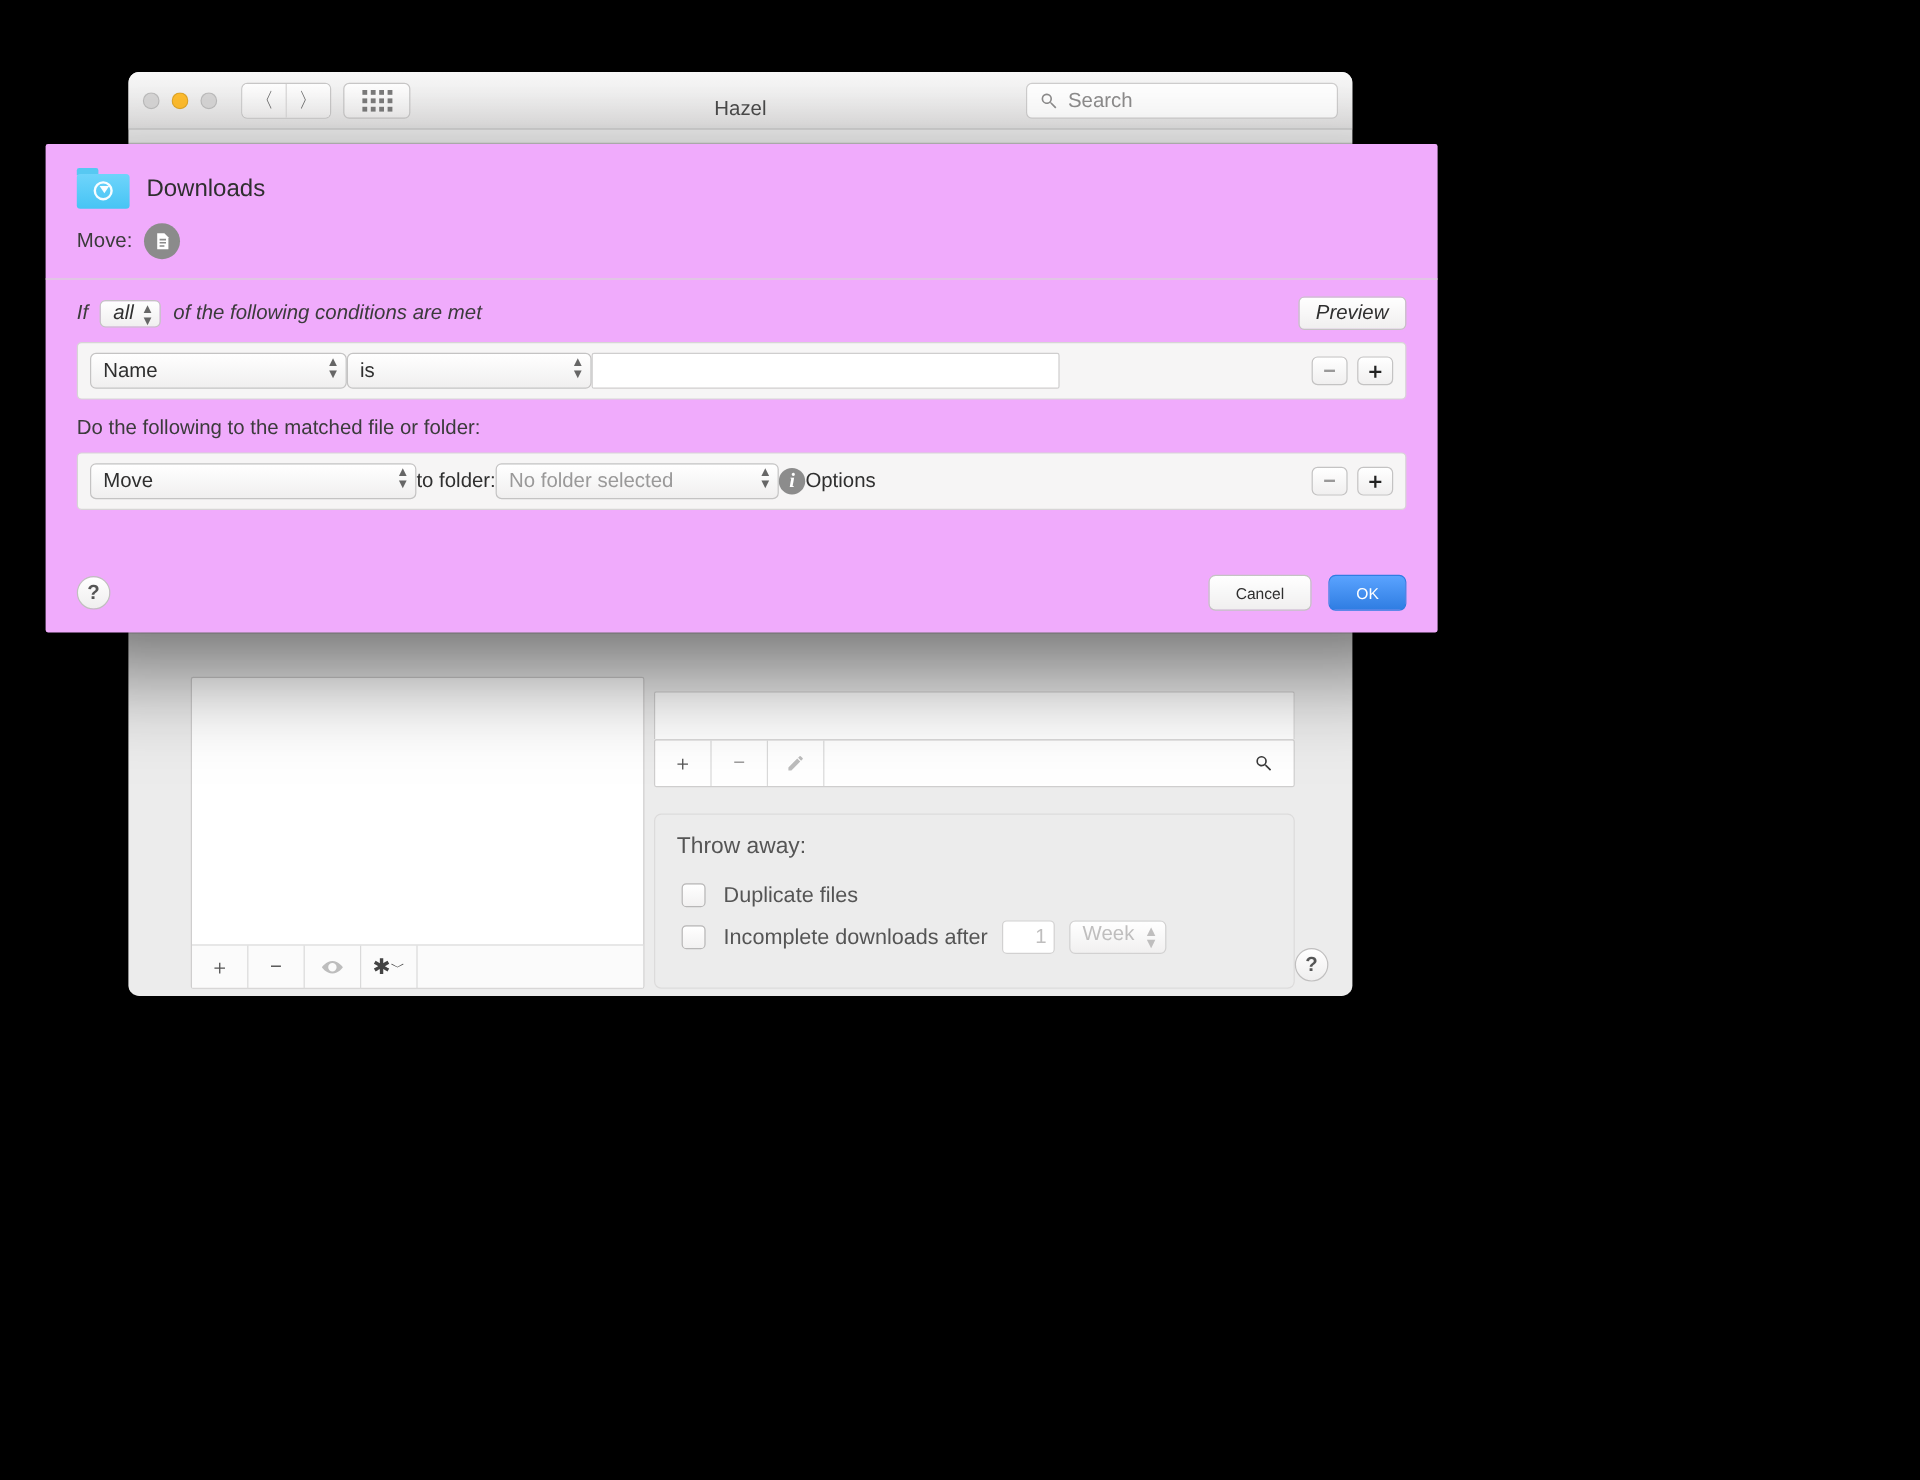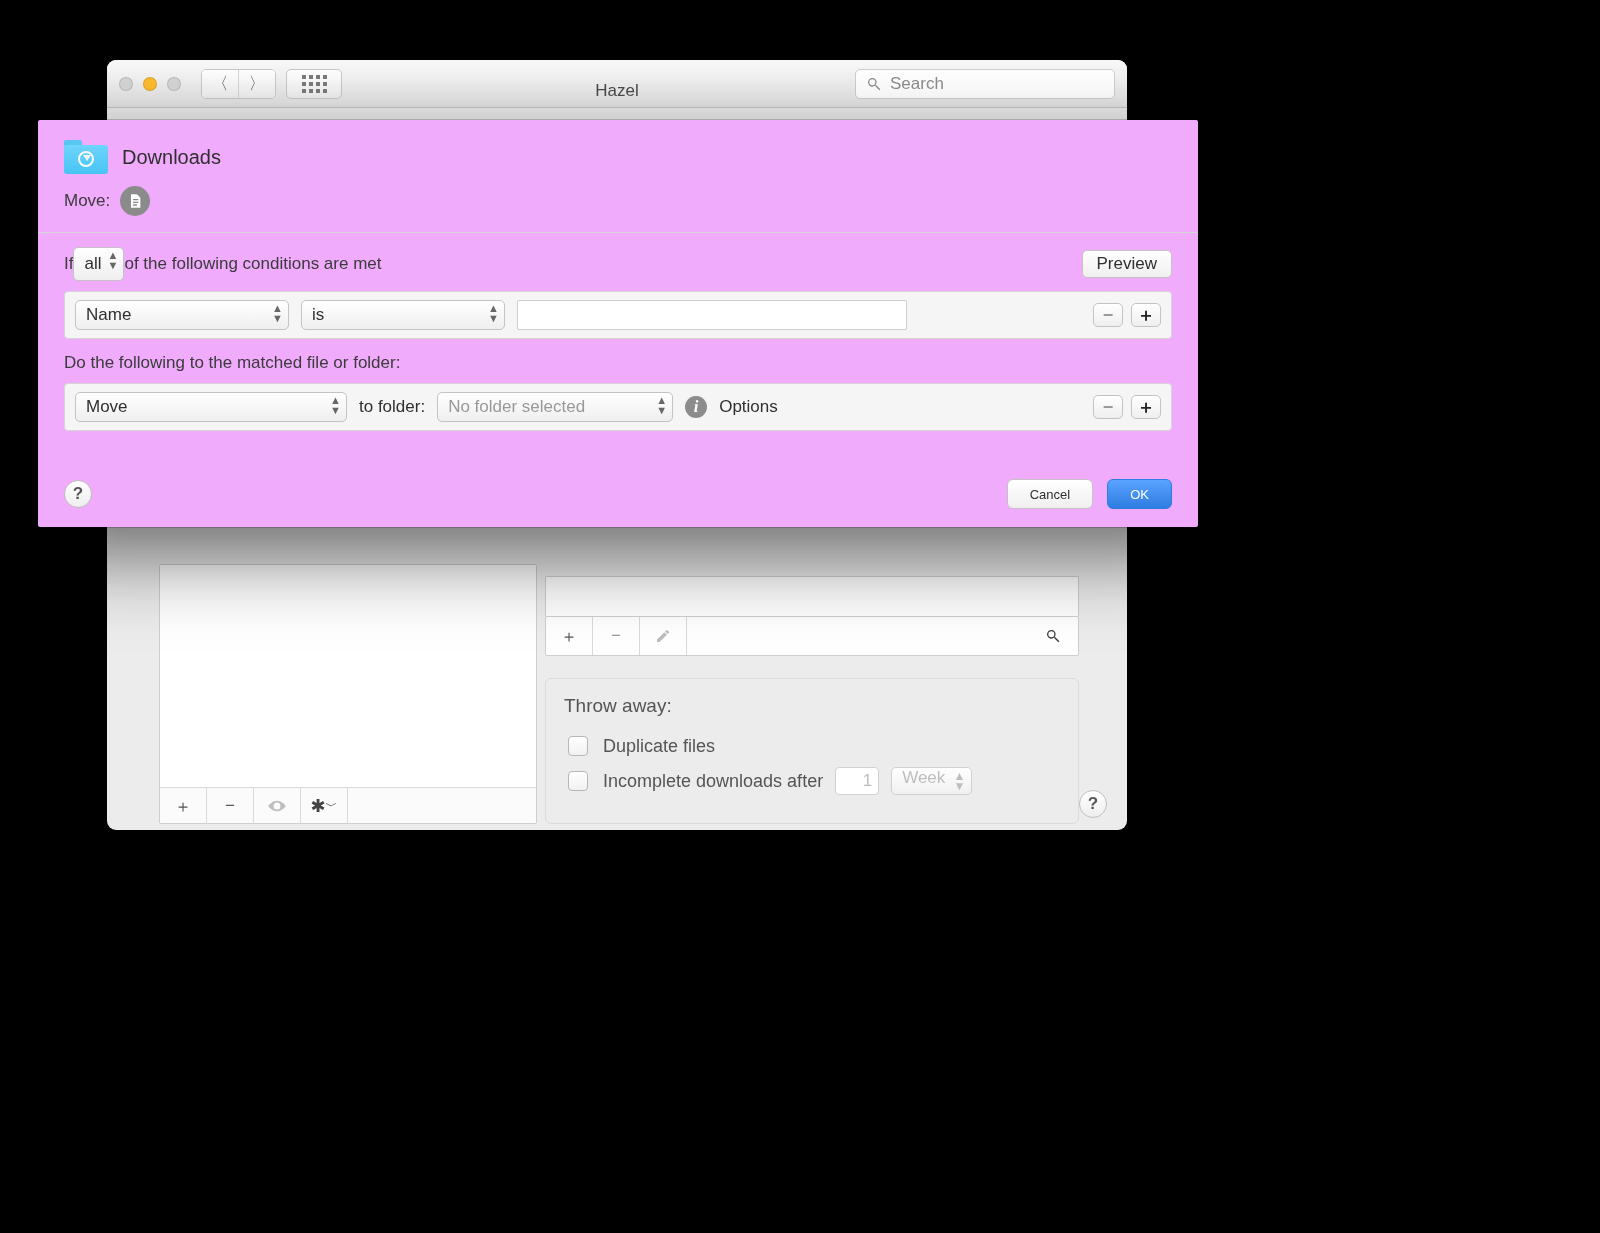--- a/index.html
+++ b/index.html
@@ -193,39 +193,39 @@
   .note-btn{
     width:30px; height:30px; border-radius:50%;
     background:#8b8b8b; display:flex; align-items:center; justify-content:center;
   }
   .note-btn svg{ fill:#fff; }
 
   .rule-section{
     border-top:1px solid #d7d6d6;
     padding:14px 26px 6px 26px;
   }
-  .cond-line{ display:flex; align-items:center; color:#3b3b3b;}
+  .cond-line{ display:flex; align-items:center; gap:10px; color:#3b3b3b;font-style:italic;}
   .mac-sel{
-    height:34px; border:1px solid #c4c3c3; border-radius:5px;
+    height:23px; border:1px solid #c4c3c3; border-radius:5px;
     background:linear-gradient(#ffffff,#f0efef);
     padding:0 22px 0 10px; display:inline-flex; align-items:center;
     position:relative; color:#2f2f2f;
   }
   .mac-sel .stepper{ position:absolute; right:5px; top:2px; font-size:11px; color:#666; line-height:10px;}
   .cond-line .preview{
     margin-left:auto;
     height:28px; padding:0 14px;
     border:1px solid #c4c3c3; border-radius:5px;
     background:linear-gradient(#ffffff,#f0efef); color:#2f2f2f;
     display:inline-flex; align-items:center;
   }
   .cond-row, .act-row{
     margin-top:10px;
     background:#f6f5f5; border:1px solid #d6d5d5; border-radius:4px;
-    padding:8px 10px; display:flex; align-items:center; gap:12px;
+    padding:8px 10px; display:flex; align-items:center; 
   }
   .mac-sel.big{ height:30px; border-radius:5px; }
   .text-field{
     height:30px; border:1px solid #cfcece; border-radius:2px; width:390px; background:#fff;
   }
   .pm{
     margin-left:auto; display:flex; gap:8px;
   }
   .pm button{
     all:unset;

